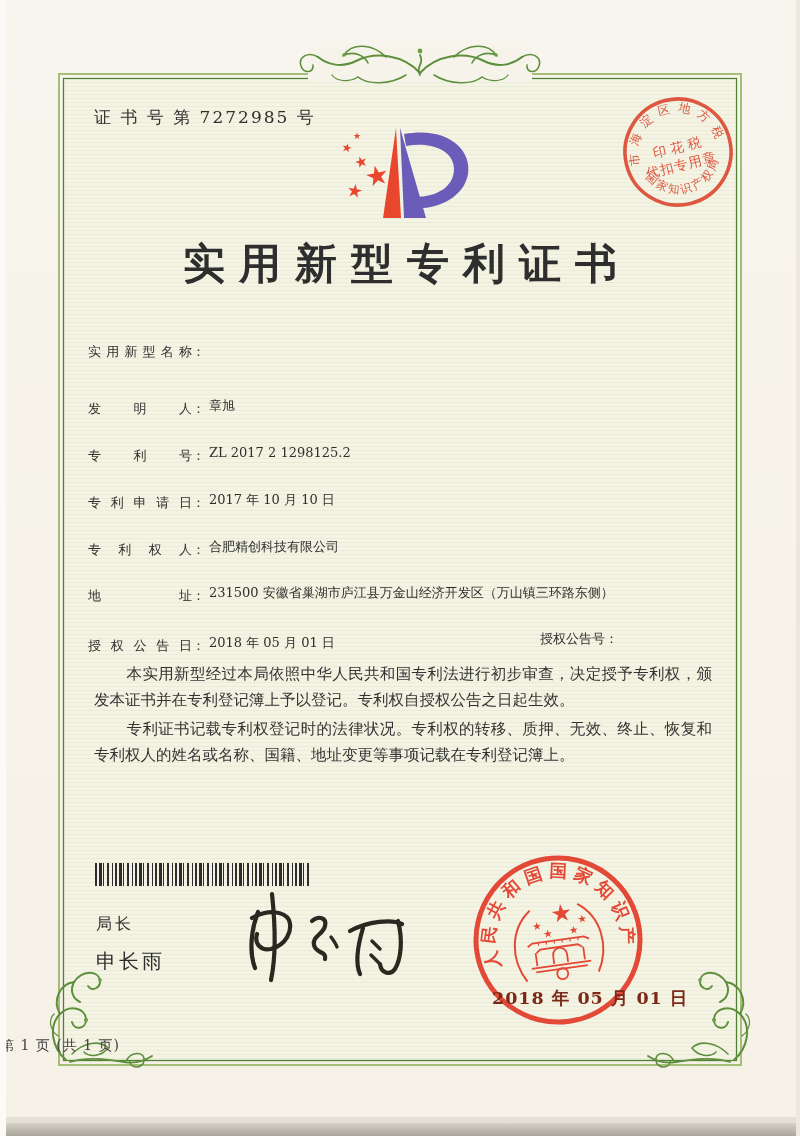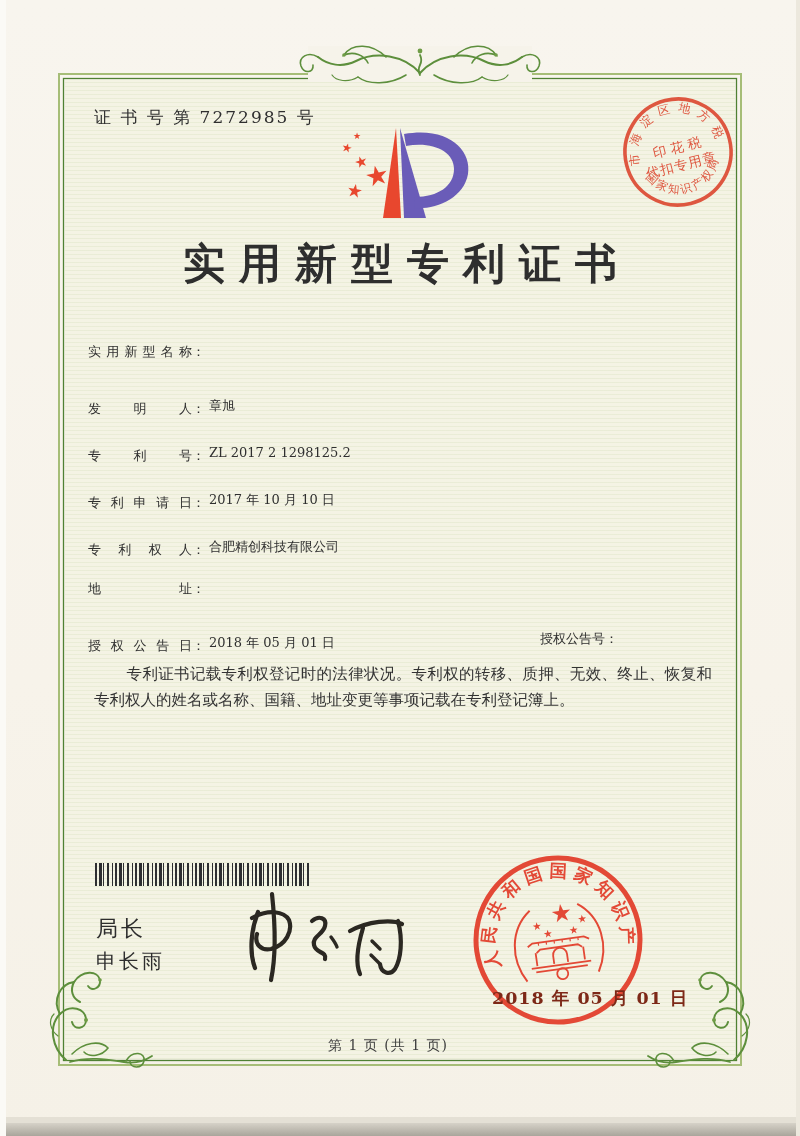--- a/index.html
+++ b/index.html
@@ -21,25 +21,25 @@
   .paras{position:absolute;left:94px;right:88px;top:662px;font-size:15.5px;line-height:25.5px;
          text-align:justify;color:#333;}
   .paras p{margin:0 0 4px 0;text-indent:2.1em;}
   .barcode{position:absolute;left:95px;top:863px;width:214px;height:23px;
      background:repeating-linear-gradient(90deg,
        #2e2e31 0 2px, rgba(0,0,0,0) 2px 4px,
        #2e2e31 4px 7px, rgba(0,0,0,0) 7px 8px,
        #2e2e31 8px 9px, rgba(0,0,0,0) 9px 12px,
        #2e2e31 12px 14px, rgba(0,0,0,0) 14px 17px,
        #2e2e31 17px 18px, rgba(0,0,0,0) 18px 20px);}
-  .sig-title{position:absolute;left:96px;top:914px;font-size:22px;letter-spacing:3px;color:#2e2e2e;}
+  .sig-title{position:absolute;left:96px;top:914px;font-size:16px;letter-spacing:3px;color:#2e2e2e;}
   .sig-name{position:absolute;left:96px;top:948px;font-size:20px;letter-spacing:3px;color:#2e2e2e;}
   .seal-date{position:absolute;left:492px;top:986px;font-size:17.5px;font-weight:600;
              letter-spacing:1px;color:#7d2817;}
-  .footer{position:absolute;left:0;right:24px;top:1037px;text-align:center;font-size:14px;color:#3f3f3f;letter-spacing:1px;}
+  .footer{position:absolute;left:0;right:24px;top:1037px;text-align:left;font-size:14px;color:#3f3f3f;letter-spacing:1px;}
   .edge-bottom{position:absolute;left:0;bottom:0;width:800px;height:13px;background:linear-gradient(180deg,#d6d2c8,#a9a59b);}
   .edge-bottom2{position:absolute;left:0;bottom:13px;width:800px;height:6px;background:#e4e0d5;}
   .edge-left{position:absolute;left:0;top:0;width:6px;height:1136px;background:#fbfaf6;}
   .edge-right{position:absolute;right:0;top:0;width:4px;height:1136px;background:#ece8dd;}
 </style>
 </head>
 <body>
 
 <div class="page">
 
@@ -179,33 +179,35 @@
       <span class="val">2017 年 10 月 10 日</span>
   </div>
   <div class="field-row" style="top:534px">
     <span class="lbl">专利权人</span>
       <span class="colon">：</span>
       <span class="val">合肥精创科技有限公司</span>
   </div>
   <div class="field-row" style="top:580px">
     <span class="lbl">地址</span>
       <span class="colon">：</span>
+      <span class="val">231500 安徽省巢湖市庐江县万金山经济开发区（万山镇三环路东侧）</span>
   </div>
 
   <div class="field-row" style="top:630px;right:90px">
     <span class="lbl">授权公告日</span>
       <span class="colon">：</span>
       <span class="val">2018 年 05 月 01 日</span>
     <span class="grant-right">
       <span>授权公告号</span>
         <span class="colon">：</span>
     </span>
   </div>
 
   <div class="paras">
+    <p>本实用新型经过本局依照中华人民共和国专利法进行初步审查，决定授予专利权，颁发本证书并在专利登记簿上予以登记。专利权自授权公告之日起生效。</p>
     <p>专利证书记载专利权登记时的法律状况。专利权的转移、质押、无效、终止、恢复和专利权人的姓名或名称、国籍、地址变更等事项记载在专利登记簿上。</p>
   </div>
 
   <div class="barcode"></div>
 
   <div class="sig-title">局长</div>
   <div class="sig-name">申长雨</div>
 
   <div class="seal-date">2018 年 05 月 01 日</div>
 

